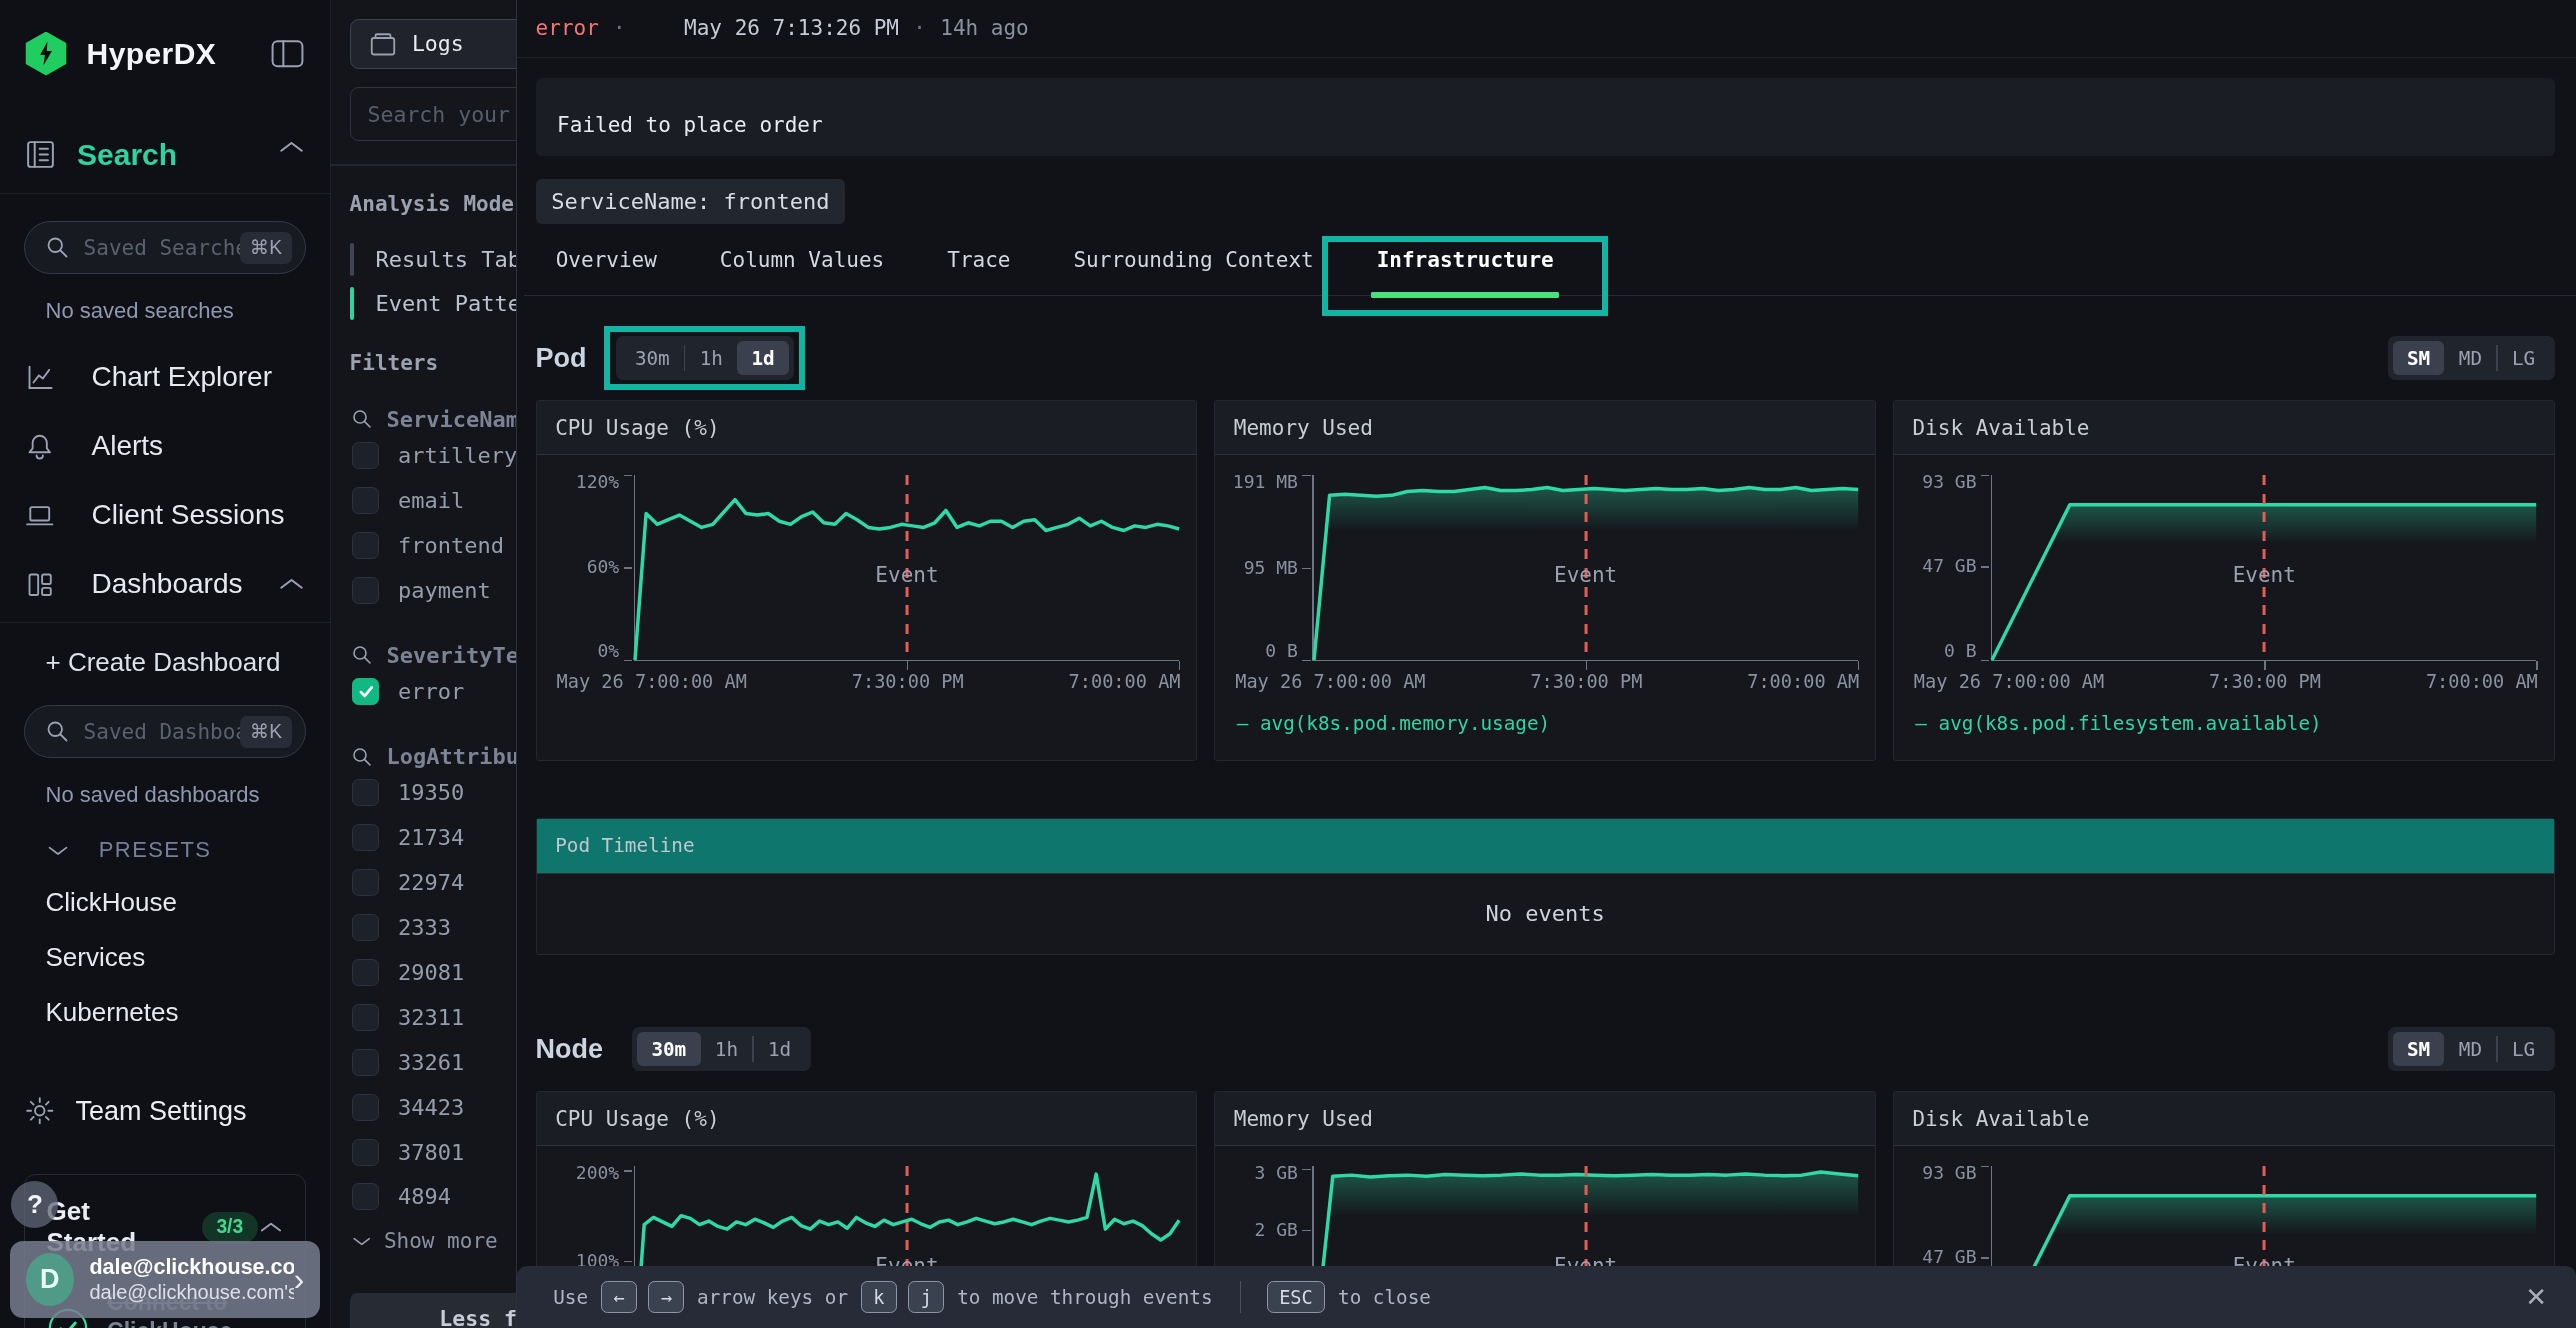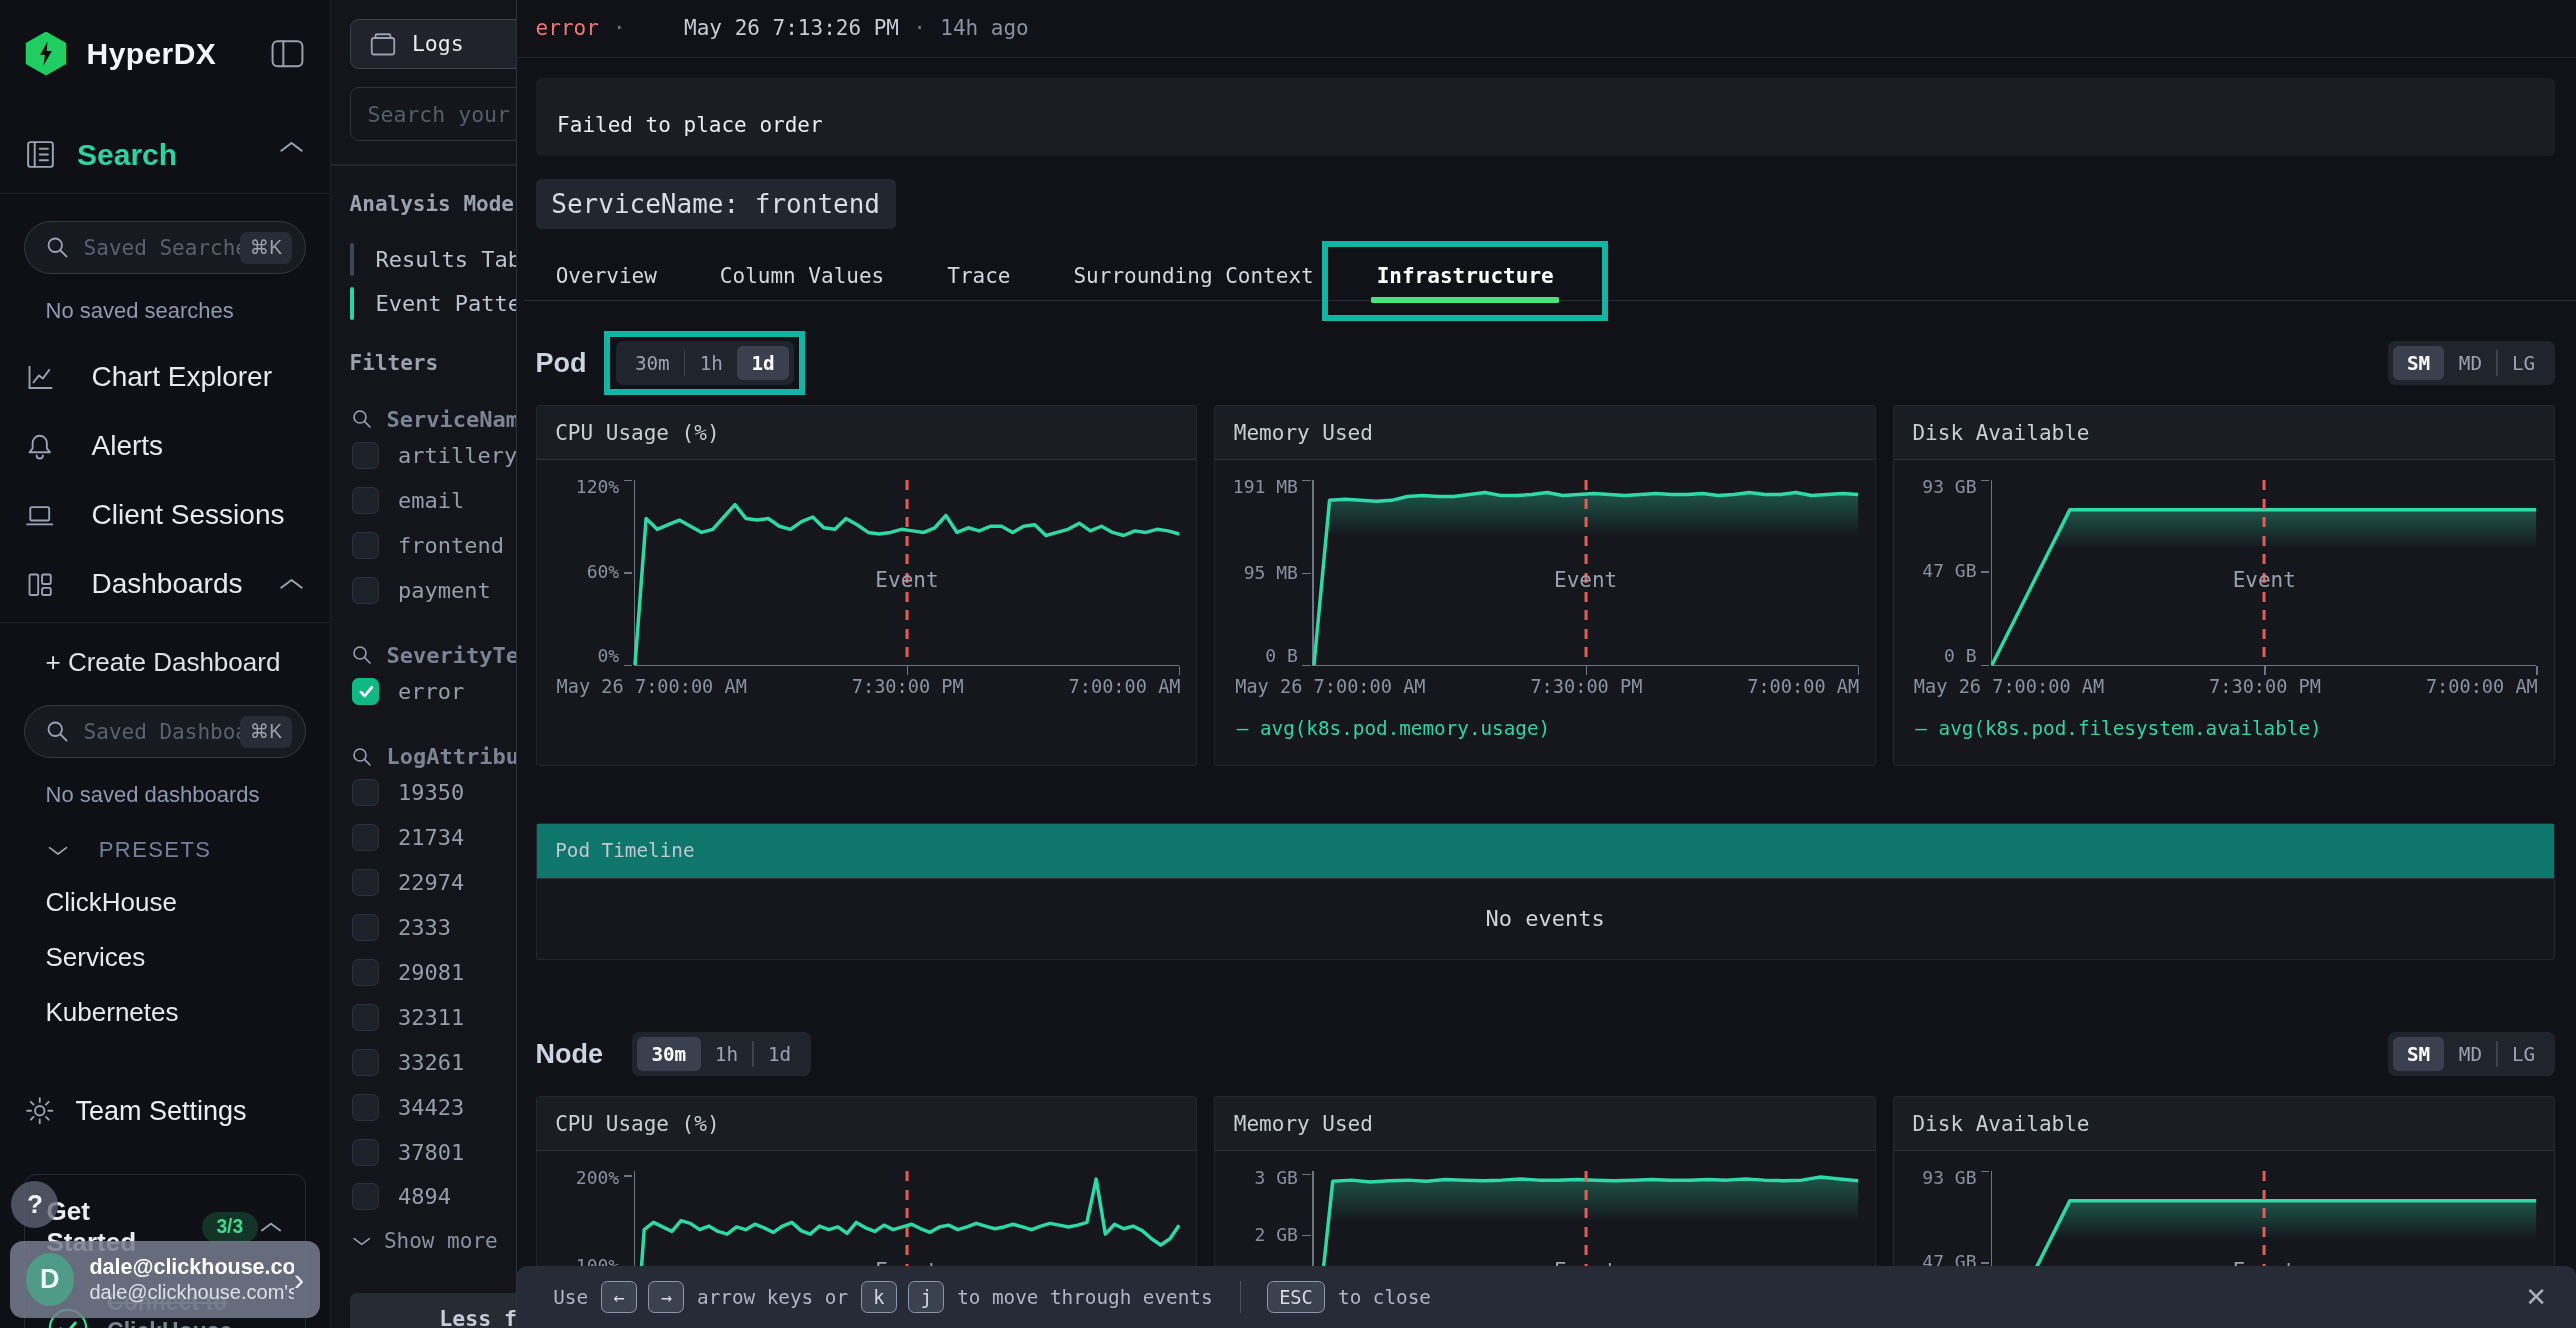--- a/index.html
+++ b/index.html
@@ -93,23 +93,23 @@
   .ev-header { display:flex; align-items:center; margin:15.7px -21.5px 0 -18.6px; padding:0 21.5px 17px 18.6px;
     border-bottom:1.4px solid #20242d; font-size:21px; }
   .ev-sev { color:#f27676; }
   .ev-dot { color:#6b7280; margin:0 14.3px; }
   .ev-time { color:#c6cbd6;padding-left:44px; }
   .ev-age { color:#8a92a2; }
   .body-card { margin-top:20px; background:#1a1d24; border-radius:5.7px; padding:18.6px 21.5px; }
   .body-lbl { font-size:19.3px; color:#8a92a2; }
   .body-val { font-size:21px; color:#e9ebef; margin-top:17px; }
   .chip { display:inline-block; margin-top:23px; background:#22262e; border-radius:5.7px; padding:10px 15.7px;
-    font-size:26px; color:#d8dce4; }
+    font-size:22px; color:#d8dce4; }
   .tabs { display:flex; margin:24px -21.5px 0 -11.4px; border-bottom:1.4px solid #272c37; }
-  .tab { position:relative; height:47px; display:flex; align-items:center; padding:0 31.5px;
+  .tab { position:relative; height:47px; display:flex; padding:0 31.5px;
     font-size:21px; color:#d2d7e0; cursor:pointer; }
   .tab.active { font-weight:bold; color:#ffffff; }
   .tab.active .underline { position:absolute; left:26px; right:26px; bottom:-2.9px; height:5.7px;
     background:#4ae07b; border-radius:1.4px; }
   .annotation-box { position:absolute; border:6.4px solid #12b5a3; pointer-events:none; z-index:20; }
   .ann-tab { top:-11.4px; left:-23px; right:-23px; bottom:-21.5px; }
   .ann-range { top:-10px; left:-11.4px; right:-11.4px; bottom:-10px; }
 
   .section-row { display:flex; align-items:center; margin-top:40px; }
   .section-title { font-size:27px; font-weight:600; color:#ccd4e2; }

